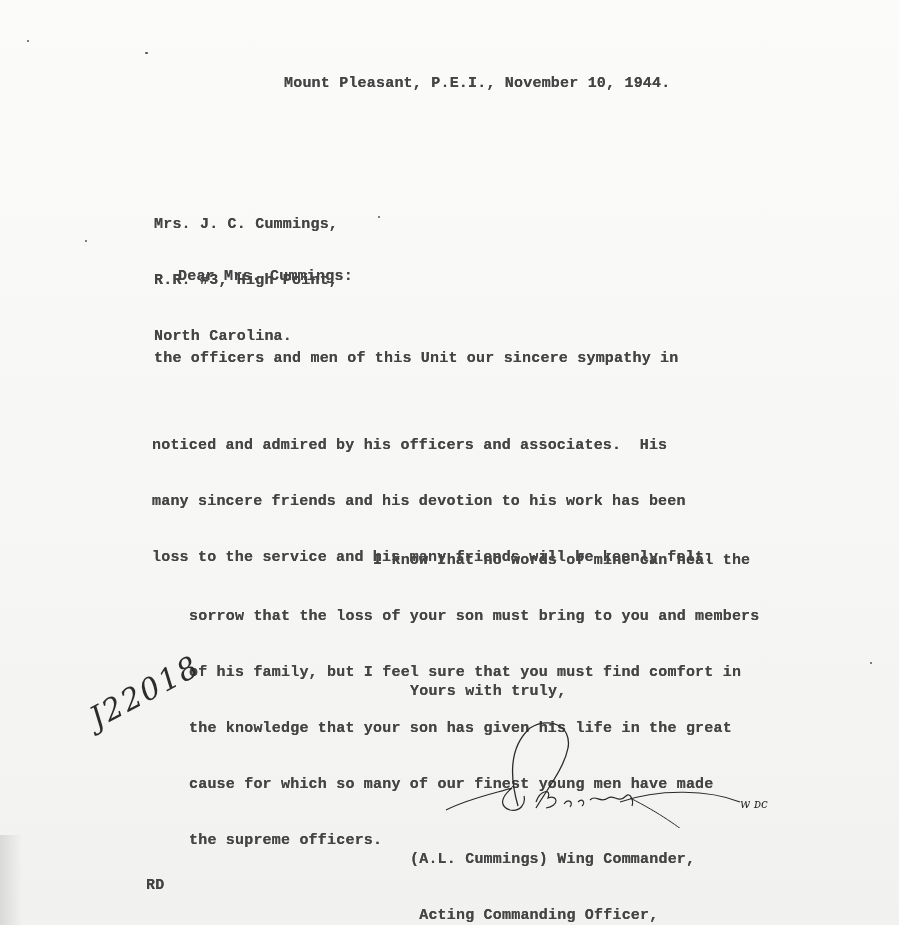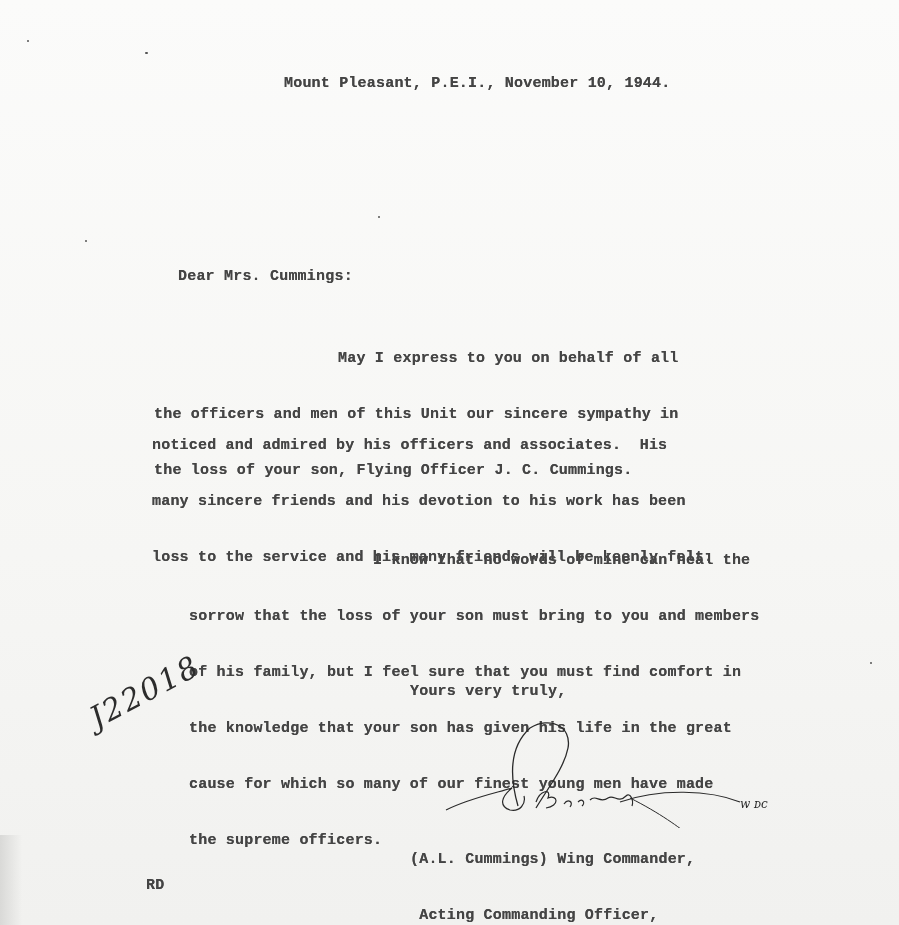--- a/index.html
+++ b/index.html
@@ -43,47 +43,50 @@
   <div class="shadow-corner"></div>
 
   <div class="speck" style="left:27px;top:40px;"></div>
   <div class="speck" style="left:145px;top:52px;width:3px;"></div>
   <div class="speck" style="left:378px;top:216px;"></div>
   <div class="speck" style="left:870px;top:662px;"></div>
   <div class="speck" style="left:85px;top:240px;"></div>
 
   <div class="tw" style="left:284px;top:75px;">Mount Pleasant, P.E.I., November 10, 1944.</div>
 
+  <div class="tw" style="left:154px;top:180px;">
+    <span class="line">Mrs. J. C. Cummings,</span>
+    <span class="line">R.R. #3, High Point,</span>
+    <span class="line">North Carolina.</span>
+  </div>
 
   <div class="tw" style="left:154px;top:268px;margin-left:24px;">Dear Mrs. Cummings:</div>
 
   <div class="tw" style="left:154px;top:314px;">
-    <span class="line">                    May I express to you on behalf of all</span>
     <span class="line">the officers and men of this Unit our sincere sympathy in</span>
-    <span class="line">the loss of your son, Flying Officer J. C. Cummings.</span>
   </div>
 
   <div class="tw" style="left:152px;top:401px;">
     <span class="line">noticed and admired by his officers and associates.  His</span>
     <span class="line">many sincere friends and his devotion to his work has been</span>
     <span class="line">loss to the service and his many friends will be keenly felt.</span>
   </div>
 
   <div class="tw" style="left:152px;top:516px;margin-left:37px;">
     <span class="line">                    I know that no words of mine can heal the</span>
     <span class="line">sorrow that the loss of your son must bring to you and members</span>
     <span class="line">of his family, but I feel sure that you must find comfort in</span>
     <span class="line">the knowledge that your son has given his life in the great</span>
     <span class="line">cause for which so many of our finest young men have made</span>
     <span class="line">the supreme officers.</span>
   </div>
 
   <div class="hand" style="left:100px;top:700px;">J22018</div>
 
-  <div class="tw" style="left:410px;top:683px;">Yours very truly,</div>
+  <div class="tw" style="left:410px;top:683px;">Yours with truly,</div>
 
   <svg width="360" height="110" style="left:440px;top:718px;" viewBox="0 0 360 110">
     <path d="M78 88 C 70 60, 68 30, 90 10 C 110 -2, 132 8, 128 30 C 124 50, 108 70, 96 90" fill="none" stroke="#2a2a2a" stroke-width="1.3"></path>
     <path d="M6 92 C 30 80, 60 74, 72 70 C 62 78, 58 88, 70 92 C 80 94, 86 86, 84 78" fill="none" stroke="#2a2a2a" stroke-width="1.2"></path>
     <path d="M96 84 C 100 72, 112 70, 108 80 C 118 76, 120 88, 106 90" fill="none" stroke="#2a2a2a" stroke-width="1.2"></path>
     <path d="M124 86 c 4 -6 10 -2 6 3 M 138 84 c 4 -4 8 0 4 4 M150 82 c 6 -6 10 4 18 -2 c 6 -4 10 6 18 -2 c 4 -4 8 4 6 10" fill="none" stroke="#2a2a2a" stroke-width="1.2"></path>
     <path d="M180 84 C 220 70, 270 72, 300 84" fill="none" stroke="#2a2a2a" stroke-width="1.2"></path>
     <path d="M190 80 C 220 95, 240 110, 250 118" fill="none" stroke="#2a2a2a" stroke-width="1"></path>
     <text x="300" y="90" font-family="DejaVu Serif, serif" font-style="italic" font-size="12" fill="#2a2a2a">w ᴅc</text>
   </svg>

